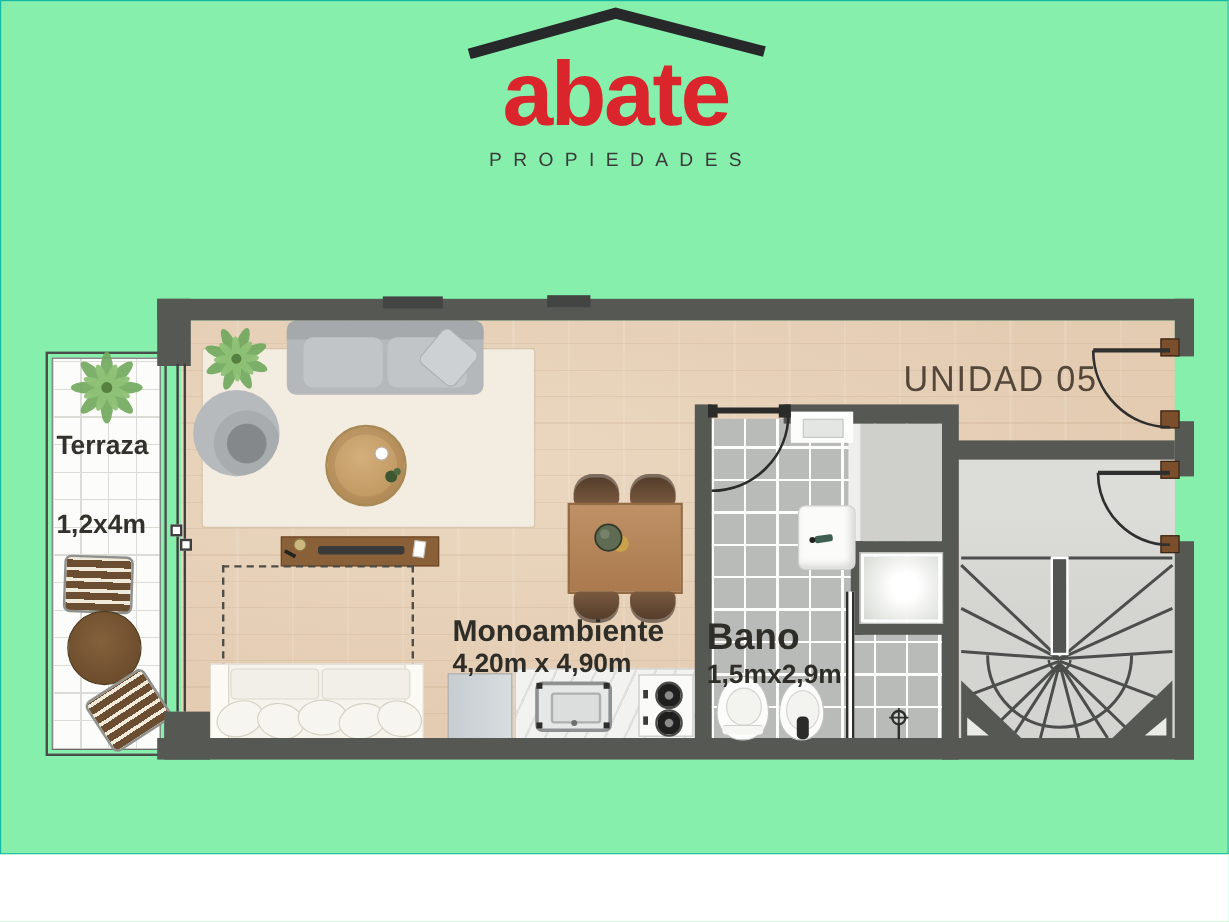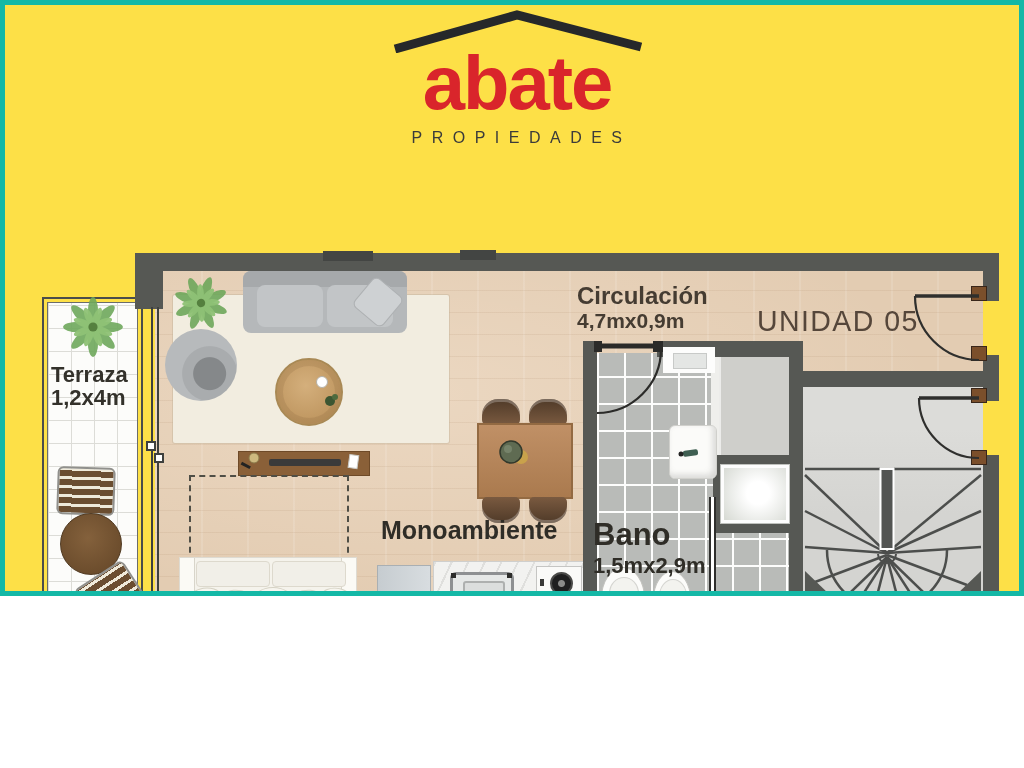--- a/index.html
+++ b/index.html
@@ -1,17 +1,17 @@
 <!DOCTYPE html>
 <html><head>
 <meta charset="utf-8">
 <style>
   html,body{margin:0;padding:0;background:#fff;}
-  .stage{position:relative;width:1024px;height:596px;background:#fde047;overflow:hidden;
-         border:5px solid #14b8a6;box-sizing:border-box;
+  .stage{position:relative;width:1024px;height:712px;background:#86efac;overflow:hidden;
+         border:1px solid #14b8a6;box-sizing:border-box;
          font-family:"Liberation Sans",sans-serif;}
   .abs{position:absolute;}
   .wall{position:absolute;background:#565854;}
   .wood{position:absolute;background-color:#e3ccb2;
     background-image:
       repeating-linear-gradient(0deg, rgba(150,110,75,.10) 0 1px, transparent 1px 22px),
       repeating-linear-gradient(90deg, rgba(255,255,255,.12) 0 2px, transparent 2px 46px),
       radial-gradient(ellipse at 30% 35%, rgba(255,242,228,.30), transparent 65%);}
   .bathtile{position:absolute;background-color:#b9bbb8;
     background-image:
@@ -19,21 +19,21 @@
       repeating-linear-gradient(0deg,#fdfdfc 0 2px, transparent 2px 27px);}
   .terrtile{position:absolute;background-color:#fcfcfa;
     background-image:
       repeating-linear-gradient(90deg,#dcdcd7 0 1px, transparent 1px 23px),
       repeating-linear-gradient(0deg,#dcdcd7 0 1px, transparent 1px 23px);}
   .landing{position:absolute;background:#d4d4d1;
     background-image:linear-gradient(180deg,#dcdcd9 0 18%, rgba(0,0,0,0) 55%);}
   .concrete{position:absolute;background:#cfcfcb;}
   .lbl{position:absolute;font-weight:bold;color:#33312b;line-height:1.05;white-space:nowrap;}
   .lbl .nm{display:block;}
-  .lbl .dm{display:block;}
+  .lbl .dm{display:block;margin-top:43px;}
   .logo-word{font-weight:bold;font-size:76px;letter-spacing:-2px;color:#d9252b;margin-top:-8px;line-height:1;}
   .logo-tag{font-size:16px;letter-spacing:9.5px;text-indent:9px;color:#3b3b3b;margin-top:8px;font-weight:400;}
   svg{display:block;}
   .ovl{position:absolute;left:0;top:0;pointer-events:none;}
 </style>
 </head>
 <body>
 
 <div class="stage">
 
@@ -262,31 +262,28 @@
       <line x1="740" y1="597" x2="756" y2="597" stroke-width="1.5"></line>
       <line x1="748" y1="589" x2="748" y2="605" stroke-width="1.5"></line>
     </g>
   </svg>
 
   <div class="lbl" style="left:46px;top:358px;font-size:22px;">
     <span class="nm">Terraza</span>
     <span class="dm">1,2x4m</span>
   </div>
 
-  <div class="lbl" style="left:572px;top:278px;color:#453c32;">
-    <span class="nm" style="font-size:24px;">Circulación</span>
-    <span class="dm" style="font-size:21px;margin-top:2px;">4,7mx0,9m</span>
-  </div>
 
   <div class="lbl" style="left:752px;top:300px;font-weight:normal;font-size:30px;letter-spacing:1.5px;color:#55463a;transform:scaleX(.95);transform-origin:left;">
     <span>UNIDAD 05</span>
   </div>
 
   <div class="lbl" style="left:376px;top:512px;color:#2f2d27;">
     <span class="nm" style="font-size:25px;">Monoambiente</span>
+    <span class="dm" style="font-size:22px;margin-top:2px;">4,20m x 4,90m</span>
   </div>
 
   <div class="lbl" style="left:588px;top:514px;color:#2f2d27;">
     <span class="nm" style="font-size:31px;">Bano</span>
     <span class="dm" style="font-size:22px;margin-top:2px;">1,5mx2,9m</span>
   </div>
 
 </div>
 
 </body></html>

